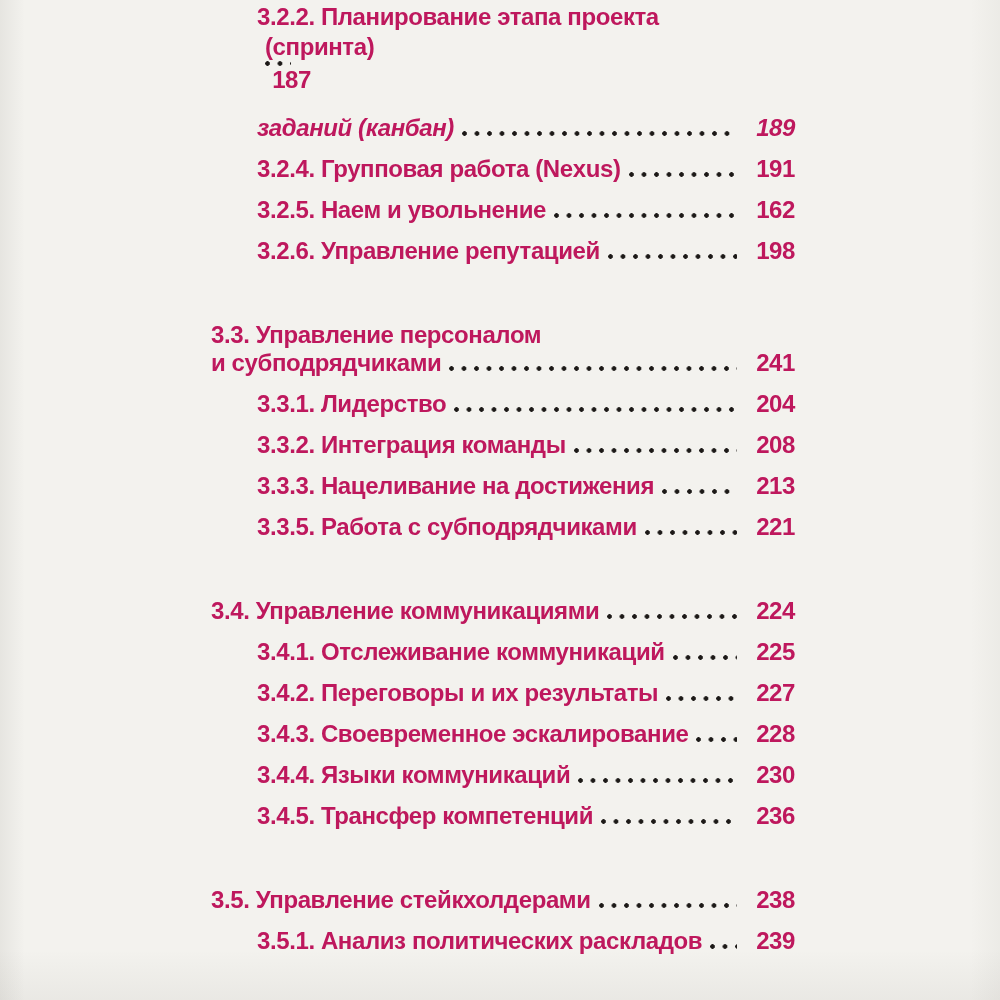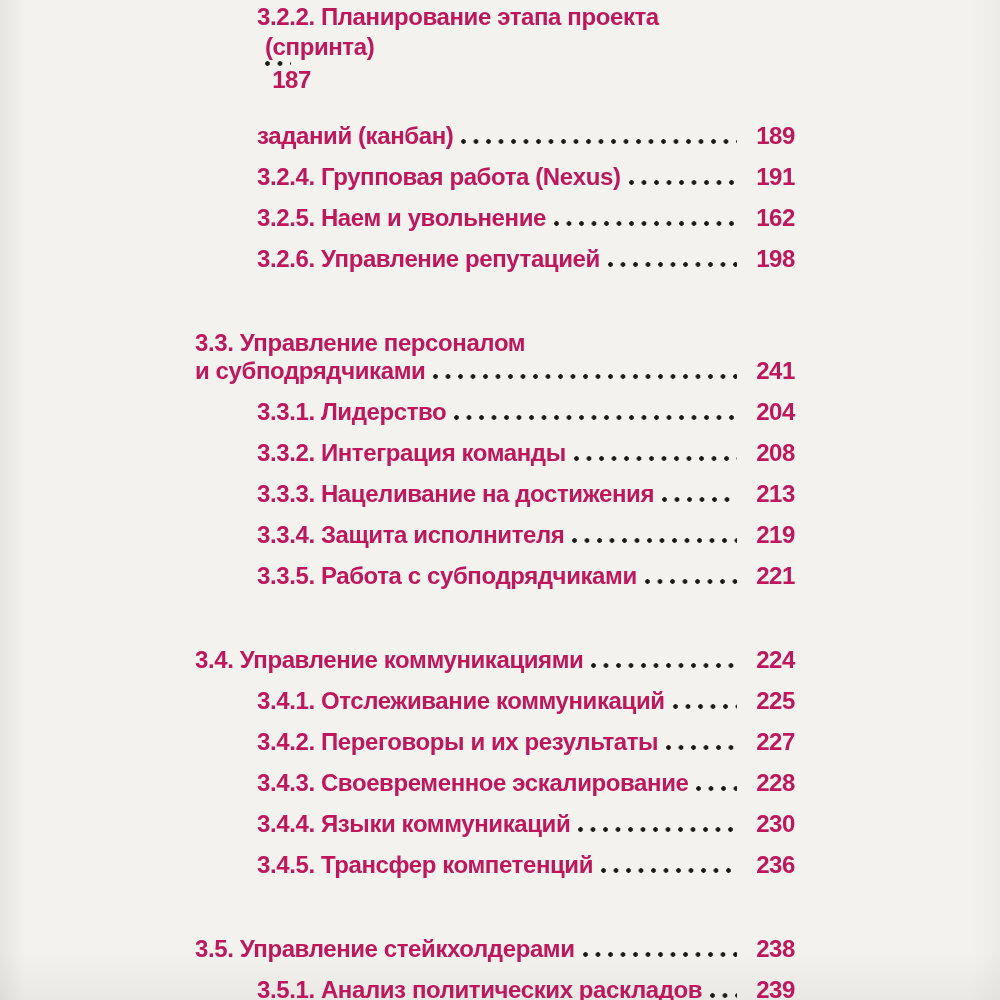--- a/index.html
+++ b/index.html
@@ -28,29 +28,29 @@
     left: 195px;
     width: 600px;
     color: #be185d;
     font-size: 24px;
     font-weight: 700;
     letter-spacing: -0.4px;
     line-height: 28px;
   }
   .entry { margin-top: 13px; }
   .entry:first-child { margin-top: 0; }
-  .entry.group-start { margin-top: 56px; }
+  .entry.group-start { margin-top: 56px; margin-left: 16px; }
   .sub { padding-left: 62px; }
   .row {
     display: flex;
     align-items: baseline;
   }
   .title { white-space: nowrap; }
   .line2.gap-tight { margin-top: 2px; flex-direction: column; }
-  .line2.gap-wide  { margin-top: 28px; }
+  .line2.gap-wide  { margin-top: 20px; font-style: italic; }
   .line2.gap-none  { margin-top: 0; }
   .leader {
     flex: 1 1 auto;
     height: 5px;
     min-width: 26px;
     margin: 0 12px 0 8px;
     background-image: radial-gradient(circle at 2.5px 2.5px, #1c1917 2px, rgba(0,0,0,0) 2.6px);
     background-size: 12.5px 5px;
     background-repeat: repeat-x;
     background-position: left bottom;
@@ -123,25 +123,20 @@
       <span class="leader"></span>
       <span class="pagenum">208</span>
     </div>
 
     <div class="entry sub row">
       <span class="title">3.3.3. Нацеливание на достижения</span>
       <span class="leader"></span>
       <span class="pagenum">213</span>
     </div>
 
-    <div class="entry sub row">
-      <span class="title">3.3.4. Защита исполнителя</span>
-      <span class="leader"></span>
-      <span class="pagenum">219</span>
-    </div>
 
     <div class="entry sub row">
       <span class="title">3.3.5. Работа с субподрядчиками</span>
       <span class="leader"></span>
       <span class="pagenum">221</span>
     </div>
 
     <div class="entry section group-start row">
       <span class="title">3.4. Управление коммуникациями</span>
       <span class="leader"></span>

